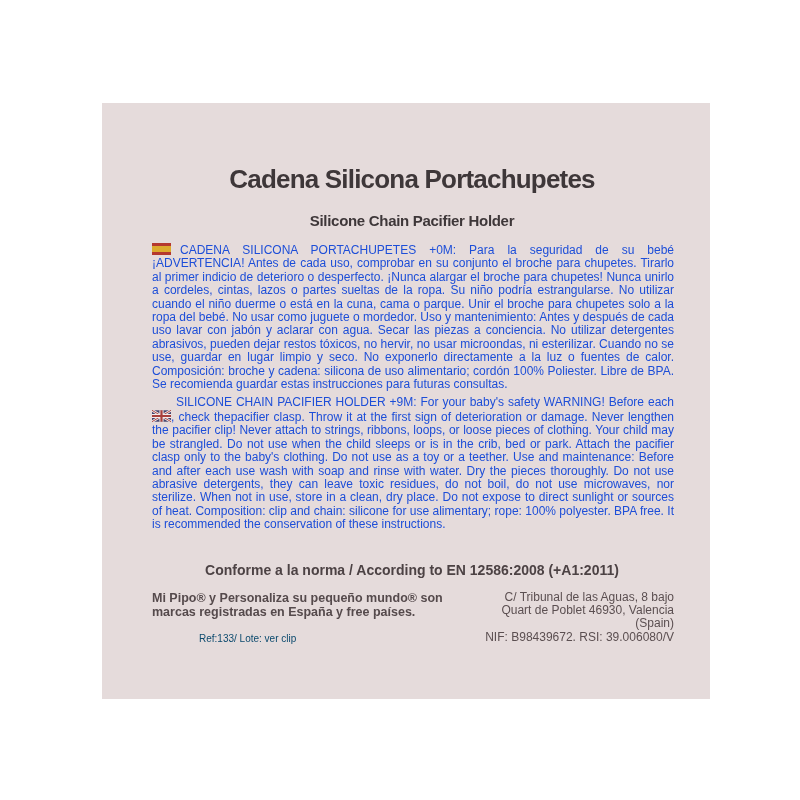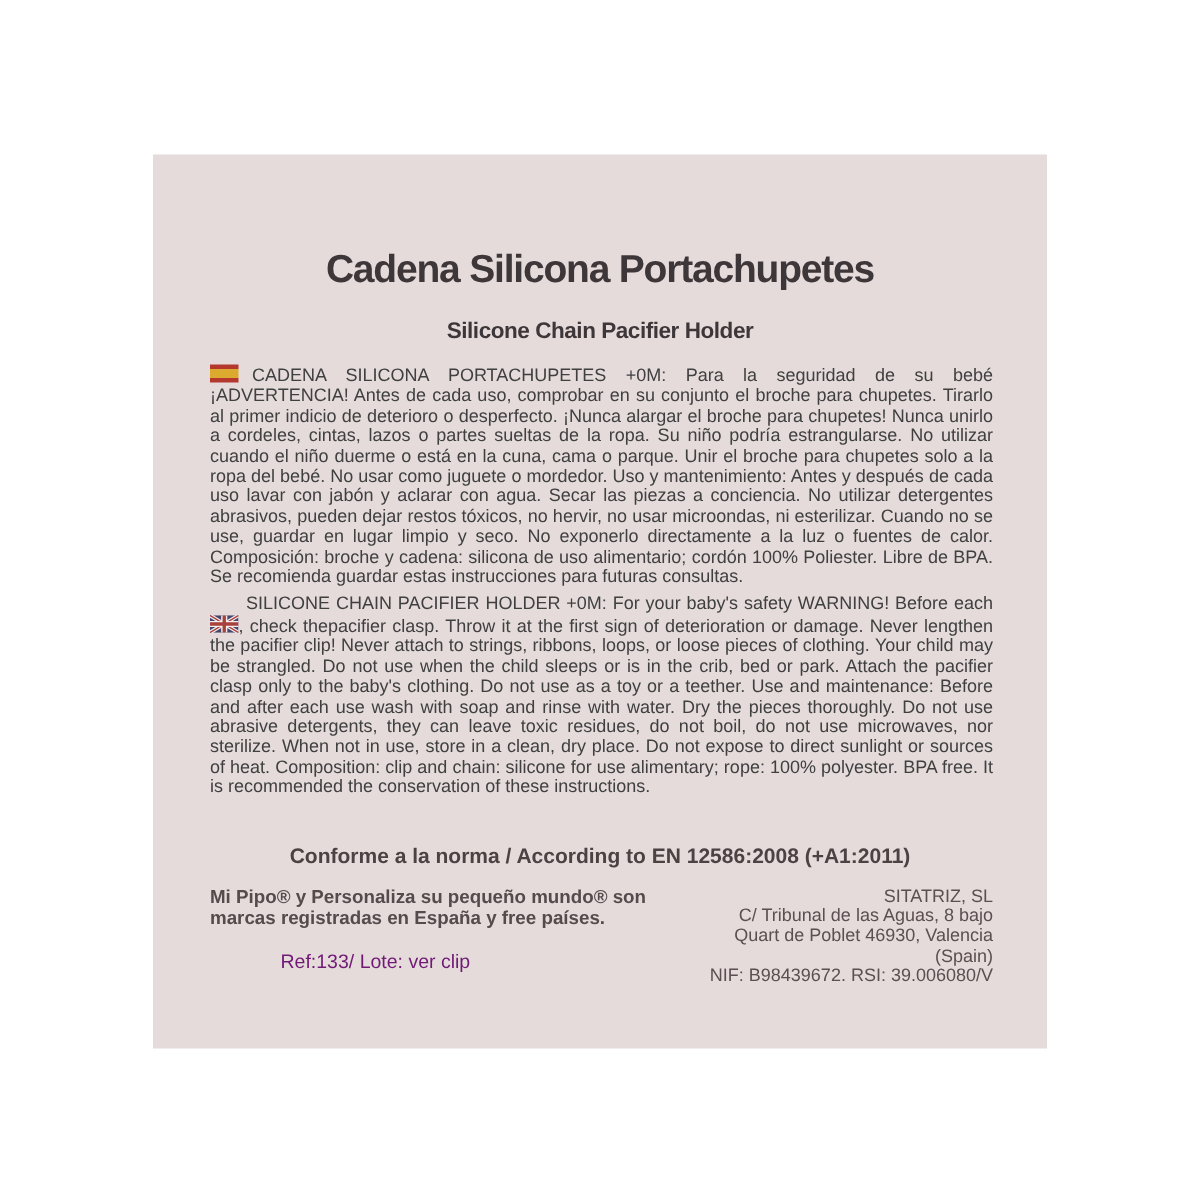--- a/index.html
+++ b/index.html
@@ -18,20 +18,21 @@
     overflow: hidden;
   }
   .card {
     position: absolute;
     left: 102px;
     top: 103px;
     width: 596px;
     height: 596px;
     background: #e5dbdb;
     color: #5b4f51;
+    padding-left: 12px;
   }
   .title {
     margin-top: 60px;
     text-align: center;
     font-size: 26px;
     font-weight: bold;
     letter-spacing: -0.8px;
     color: #3e3739;
     line-height: 32px;
   }
@@ -42,21 +43,21 @@
     letter-spacing: -0.3px;
     color: #3e3739;
     line-height: 18px;
     margin-top: 17px;
   }
   .body-text {
     margin: 13px 36px 0 38px;
     font-size: 12px;
     line-height: 13.4px;
     text-align: justify;
-    color: #404040;
+    color: #1d4ed8;
   }
   .para { margin: 0; }
   .para-en { margin-top: 5px; text-indent: 24px; }
   .flag {
     display: inline-block;
     width: 19px;
     height: 12px;
     vertical-align: -1px;
     text-indent: 0;
   }
@@ -79,43 +80,43 @@
   }
   .footer-left { width: 330px; }
   .trademark {
     font-size: 12.5px;
     font-weight: bold;
     line-height: 14px;
     color: #554a4c;
   }
   .ref-line {
     margin: 14px 0 0 47px;
-    font-size: 13px;
-    color: #701a75;
+    font-size: 10px;
+    color: #0c4a6e;
   }
   .address {
     text-align: right;
     font-size: 12px;
     line-height: 13.4px;
     color: #5b4f51;
   }
 </style>
 </head>
 <body>
 
 <div class="page">
   <div class="card">
 
     <div class="title">Cadena Silicona Portachupetes</div>
     <div class="subtitle">Silicone Chain Pacifier Holder</div>
 
     <div class="body-text">
       <p class="para para-es"><span class="flag flag-es"></span><span>CADENA SILICONA PORTACHUPETES +0M: Para la seguridad de su bebé ¡ADVERTENCIA! Antes de cada uso, comprobar en su conjunto el broche para chupetes. Tirarlo al primer indicio de deterioro o desperfecto. ¡Nunca alargar el broche para chupetes! Nunca unirlo a cordeles, cintas, lazos o partes sueltas de la ropa. Su niño podría estrangularse. No utilizar cuando el niño duerme o está en la cuna, cama o parque. Unir el broche para chupetes solo a la ropa del bebé. No usar como juguete o mordedor. Uso y mantenimiento: Antes y después de cada uso lavar con jabón y aclarar con agua. Secar las piezas a conciencia. No utilizar detergentes abrasivos, pueden dejar restos tóxicos, no hervir, no usar microondas, ni esterilizar. Cuando no se use, guardar en lugar limpio y seco. No exponerlo directamente a la luz o fuentes de calor. Composición: broche y cadena: silicona de uso alimentario; cordón 100% Poliester. Libre de BPA. Se recomienda guardar estas instrucciones para futuras consultas.</span></p>
 
-      <p class="para para-en" lang="en"><span>SILICONE CHAIN PACIFIER HOLDER +0M: For your baby's safety WARNING! Before each</span>
+      <p class="para para-en" lang="en"><span>SILICONE CHAIN PACIFIER HOLDER +9M: For your baby's safety WARNING! Before each</span>
         <span class="flag flag-uk"><svg viewBox="0 0 60 36" xmlns="http://www.w3.org/2000/svg" aria-hidden="true">
           <rect width="60" height="36" fill="#45456e"></rect>
           <path d="M0,0 L60,36 M60,0 L0,36" stroke="#f3ecec" stroke-width="8"></path>
           <path d="M0,0 L60,36 M60,0 L0,36" stroke="#a8403c" stroke-width="3"></path>
           <path d="M30,0 V36 M0,18 H60" stroke="#f3ecec" stroke-width="13"></path>
           <path d="M30,0 V36 M0,18 H60" stroke="#a8403c" stroke-width="7"></path>
         </svg></span><span>, check thepacifier clasp. Throw it at the first sign of deterioration or damage. Never lengthen the pacifier clip! Never attach to strings, ribbons, loops, or loose pieces of clothing. Your child may be strangled. Do not use when the child sleeps or is in the crib, bed or park. Attach the pacifier clasp only to the baby's clothing. Do not use as a toy or a teether. Use and maintenance: Before and after each use wash with soap and rinse with water. Dry the pieces thoroughly. Do not use abrasive detergents, they can leave toxic residues, do not boil, do not use microwaves, nor sterilize. When not in use, store in a clean, dry place. Do not expose to direct sunlight or sources of heat. Composition: clip and chain: silicone for use alimentary; rope: 100% polyester. BPA free. It is recommended the conservation of these instructions.</span></p>
     </div>
 
     <div class="norm-line">Conforme a la norma / According to EN 12586:2008 (+A1:2011)</div>
@@ -123,21 +124,20 @@
     <div class="footer-row">
       <div class="footer-left">
         <div class="trademark">
           <div>Mi Pipo® y Personaliza su pequeño mundo® son</div>
           <div>marcas registradas en España y free países.</div>
         </div>
         <div class="ref-line">Ref:133/ Lote: ver clip</div>
       </div>
 
       <div class="address">
-        <div>SITATRIZ, SL</div>
         <div>C/ Tribunal de las Aguas, 8 bajo</div>
         <div>Quart de Poblet 46930, Valencia (Spain)</div>
         <div>NIF: B98439672. RSI: 39.006080/V</div>
       </div>
     </div>
 
   </div>
 </div>
 
 </body></html>

